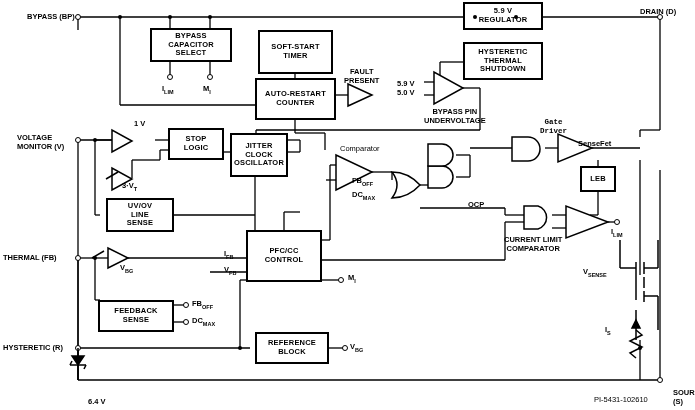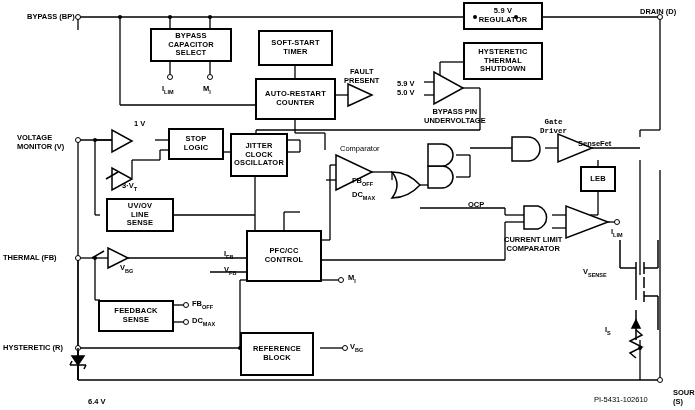--- a/index.html
+++ b/index.html
@@ -152,42 +152,42 @@
   <div class="ocirc" style="left:75px;top:14px;"></div>
   <div class="ocirc" style="left:75px;top:137px;"></div>
   <div class="ocirc" style="left:75px;top:255px;"></div>
   <div class="ocirc" style="left:75px;top:345px;"></div>
   <div class="ocirc" style="left:657px;top:14px;"></div>
   <div class="ocirc" style="left:657px;top:377px;"></div>
 
   <div class="blk" style="left:150px;top:28px;width:82px;height:34px;white-space:pre-line;">BYPASS
 CAPACITOR
 SELECT</div>
-  <div class="blk" style="left:258px;top:30px;width:75px;height:36px;white-space:pre-line;">SOFT-START
+  <div class="blk" style="left:258px;top:30px;width:75px;height:44px;white-space:pre-line;">SOFT-START
 TIMER</div>
   <div class="blk" style="left:255px;top:78px;width:81px;height:42px;white-space:pre-line;">AUTO-RESTART
 COUNTER</div>
   <div class="blk" style="left:463px;top:2px;width:80px;height:28px;white-space:pre-line;">5.9 V
 REGULATOR</div>
   <div class="blk" style="left:463px;top:42px;width:80px;height:38px;white-space:pre-line;">HYSTERETIC
 THERMAL
 SHUTDOWN</div>
   <div class="blk" style="left:168px;top:128px;width:56px;height:32px;white-space:pre-line;">STOP
 LOGIC</div>
   <div class="blk" style="left:230px;top:133px;width:58px;height:44px;white-space:pre-line;">JITTER
 CLOCK
 OSCILLATOR</div>
   <div class="blk" style="left:98px;top:198px;width:68px;height:34px;white-space:pre-line;margin-left:8px;">UV/OV
 LINE
 SENSE</div>
   <div class="blk" style="left:246px;top:230px;width:76px;height:52px;white-space:pre-line;">PFC/CC
 CONTROL</div>
   <div class="blk" style="left:98px;top:300px;width:76px;height:32px;white-space:pre-line;">FEEDBACK
 SENSE</div>
-  <div class="blk" style="left:240px;top:332px;width:74px;height:44px;white-space:pre-line;">REFERENCE
+  <div class="blk" style="left:255px;top:332px;width:74px;height:32px;white-space:pre-line;">REFERENCE
 BLOCK</div>
   <div class="blk" style="left:580px;top:166px;width:36px;height:26px;">LEB</div>
 
   <svg class="ov" viewBox="0 0 695 410">
     <g stroke="#000" stroke-width="1.5" fill="#fff">
 
       <polygon points="348,84 348,106 372,95"></polygon>
 
       <polygon points="434,72 434,104 463,88"></polygon>
 

